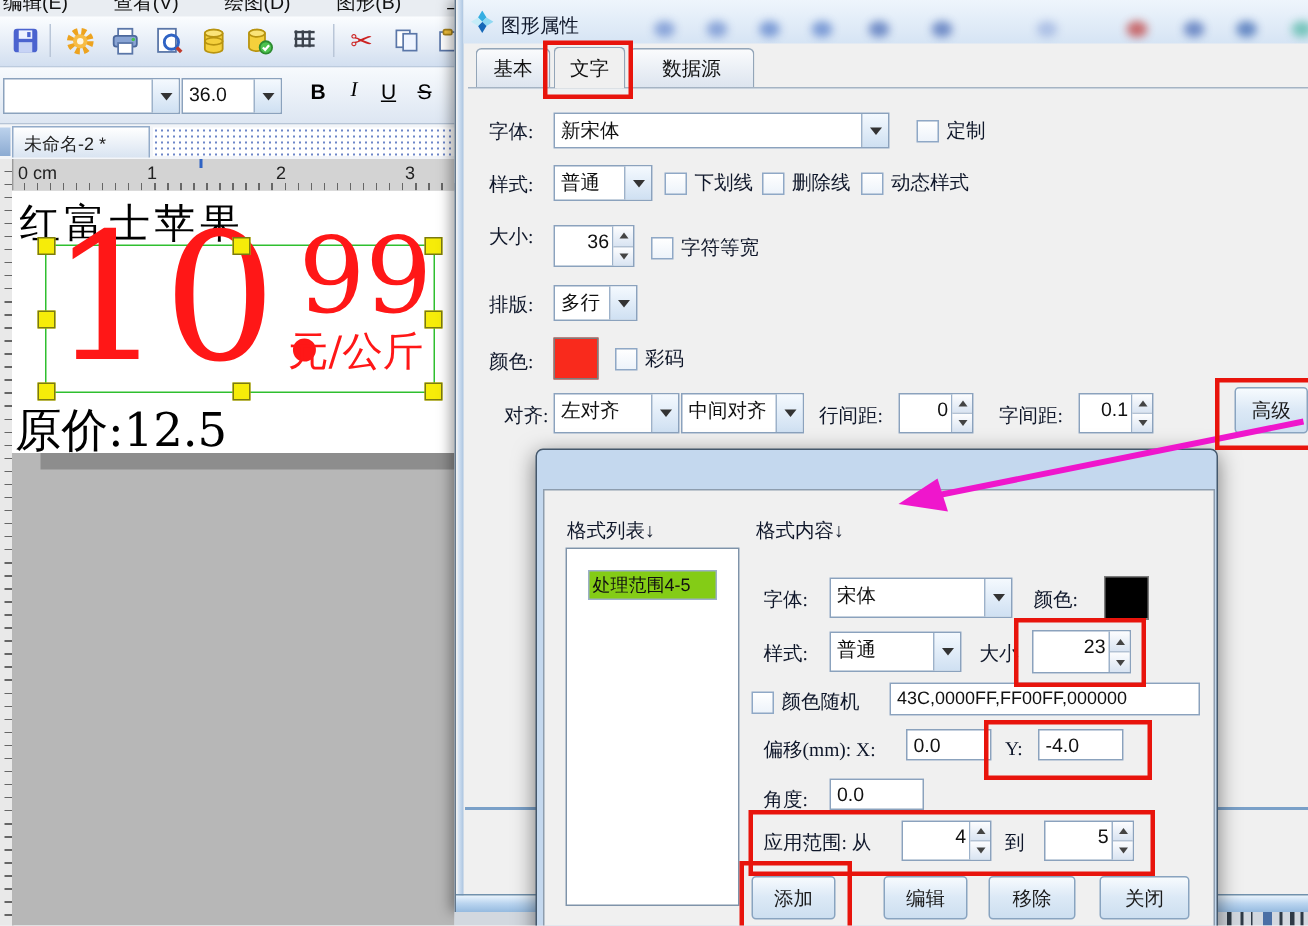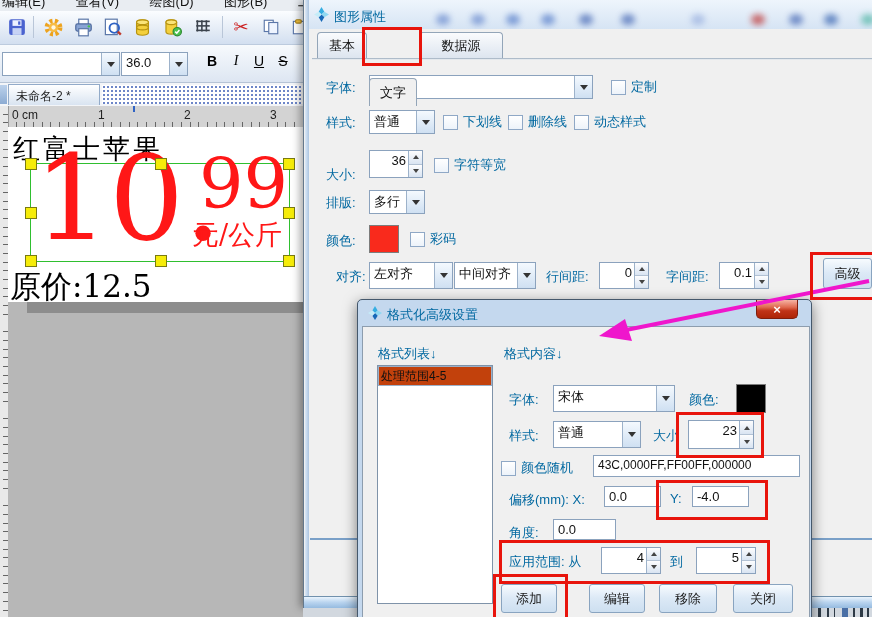--- a/index.html
+++ b/index.html
@@ -1,19 +1,19 @@
 <!DOCTYPE html>
 <html><head>
 <meta charset="utf-8">
 <style>
   html,body{margin:0;padding:0;}
   body{width:872px;height:617px;overflow:hidden;font-family:"Liberation Sans",sans-serif;background:#e9edf2;}
   #app{position:absolute;left:0;top:0;width:872px;height:617px;overflow:hidden;}
   .abs{position:absolute;}
-  .lbl{font-size:13px;color:#0369a1;white-space:nowrap;}
+  .lbl{font-size:13px;color:#0f172a;white-space:nowrap;font-family:Liberation Serif, serif;}
   
   .menubar{left:0;top:-9px;height:22px;width:872px;white-space:nowrap;}
   .menubar span{display:inline-block;font-size:13px;color:#111;padding:2px 12px 2px 2px;margin-right:12px;}
   .toolbar1{left:0;top:11px;width:872px;height:33px;background:linear-gradient(#fbfdff,#dfe8f4 70%,#d2dff0);border-bottom:1px solid #bccbde;}
   .toolbar2{left:0;top:45px;width:872px;height:37px;background:linear-gradient(#f7fafd,#dde6f2);border-bottom:1px solid #b6c4d6;}
   .tbicon{position:absolute;top:5px;width:22px;height:22px;display:flex;align-items:center;justify-content:center;}
   .tsep{position:absolute;top:5px;width:1px;height:22px;background:#b9c6d8;}
   .combo{position:absolute;display:flex;background:#fff;border:1px solid #8ba2bd;}
   .cfield{flex:1;font-size:13px;color:#111;padding:2px 3px 0 4px;overflow:hidden;white-space:nowrap;}
   .cbtn{width:17px;background:linear-gradient(#f4f9fe,#cfe0f2);border-left:1px solid #9db2ca;display:flex;align-items:center;justify-content:center;}
@@ -44,33 +44,33 @@
   .pageshadow{left:27px;top:302px;width:276px;height:11px;background:#8d8d8d;}
   .serif{font-family:"DejaVu Serif","Liberation Serif",serif;}
   .selbox{position:absolute;left:22px;top:36px;width:258px;height:97px;border:1px solid #2fbf2f;}
   .hdl{position:absolute;width:10px;height:10px;background:#f6ec09;border:1px solid #7a7a12;}
   
   .dlg1{left:303px;top:0;width:589px;height:608px;background:#f0f0f0;border-left:1px solid #64788c;box-shadow:-3px 0 8px rgba(0,0,0,.35);}
   .dlg1 .glass-l{position:absolute;left:1px;top:0;width:4px;height:100%;background:linear-gradient(90deg,#dce9f7,#abc4e0);}
   .dlg1-title{position:absolute;left:5px;top:0;right:0;height:29px;background:linear-gradient(#eef5fc,#d6e4f4);overflow:hidden;}
   .blurdot{position:absolute;top:14px;width:14px;height:11px;border-radius:50%;filter:blur(3px);opacity:.75;}
   .tab{position:absolute;top:32px;height:26px;box-sizing:border-box;display:flex;align-items:center;justify-content:center;font-size:13px;color:#111;border:1px solid #93a5b8;border-bottom:none;border-radius:4px 4px 0 0;background:linear-gradient(#fafbfd,#dde5ef);}
-  .tab.sel{background:#f0f0f0;height:28px;top:31px;z-index:2;margin-top:47px;}
+  .tab.sel{background:#f0f0f0;height:28px;top:31px;z-index:2;}
   .panelline{position:absolute;left:8px;top:58px;right:0;height:2px;background:linear-gradient(#93a5b8,#ffffff);}
   .swatch{position:absolute;border:1px solid #7c7c7c;}
   .dlg1-hline{position:absolute;left:6px;top:538px;right:0;height:2px;background:#7aa0c8;}
   .dlg1-bottom{position:absolute;left:0;top:596px;right:0;height:12px;background:linear-gradient(#eaf4fd,#b9d4ef 45%,#8fb6dd);border-top:1px solid #7191ad;}
   .understrip{left:303px;top:608px;width:569px;height:9px;background:#d2d8df;}
   .bar{position:absolute;top:0;height:9px;background:#2e3a46;}
   .dlg2{left:357px;top:299px;width:455px;height:335px;background:#c4d8ee;border:1px solid #45586c;border-radius:5px 5px 0 0;box-shadow:0 4px 14px rgba(0,0,0,.5);box-sizing:border-box;}
   .dlg2-content{position:absolute;left:4px;top:26px;width:446px;height:400px;background:#f0f0f0;border:1px solid #8d9dae;}
   .dlg2-title{position:absolute;left:0;top:0;width:100%;height:26px;}
   .closebtn{position:absolute;left:398px;top:0px;width:42px;height:19px;background:linear-gradient(#f6b3a4,#e06a50 40%,#c03318 60%,#ad2508);border:1px solid #7e1d0d;border-top:none;border-radius:0 0 5px 5px;color:#fff;font-size:13px;font-weight:bold;display:flex;align-items:center;justify-content:center;box-sizing:border-box;}
   .listbox{position:absolute;background:#fff;border:1px solid #7f93a9;}
-  .listitem{margin:0;height:17px;background:#c2410c;border:1px solid #9cb0c8;font-size:12px;color:#111;padding:1px 2px 0 2px;white-space:nowrap;overflow:hidden;}
+  .listitem{margin:14px;height:17px;background:#84cc16;border:1px solid #9cb0c8;font-size:12px;color:#111;padding:1px 2px 0 2px;white-space:nowrap;overflow:hidden;}
   
   .redbox{position:absolute;border:3px solid #e8140c;z-index:60;}
   .annsvg{position:absolute;left:0;top:0;z-index:55;pointer-events:none;}
 </style>
 </head>
 <body>
 
 <div id="app">
 
   <div class="abs menubar">
@@ -267,21 +267,21 @@
     </div>
     <div class="chk" style="left:204px;top:113px">
       <span class="chkbox"></span>
         <span class="lbl">删除线</span>
     </div>
     <div class="chk" style="left:270px;top:113px">
       <span class="chkbox"></span>
         <span class="lbl">动态样式</span>
     </div>
 
-    <div class="abs lbl" style="left:22px;top:166px">大小:</div>
+    <div class="abs lbl" style="left:22px;top:149px">大小:</div>
     <div class="spin" style="left:65px;top:150px;width:52px;height:26px">
       <div class="sfield">36</div>
       <div class="sbtns">
           <b>
             <i class="tri-u"></i>
           </b>
           <b>
             <i class="tri-d"></i>
           </b>
         </div>
@@ -353,32 +353,20 @@
     <div class="bar" style="left:515px;width:3px"></div>
     <div class="bar" style="left:524px;width:2px"></div>
     <div class="bar" style="left:531px;width:1px"></div>
     <div class="bar" style="left:539px;width:6px;background:#4a6fa5"></div>
     <div class="bar" style="left:550px;width:2px"></div>
     <div class="bar" style="left:557px;width:3px"></div>
     <div class="bar" style="left:564px;width:2px"></div>
   </div>
 
   <div class="abs dlg2">
-    <div class="dlg2-title">
-      <div class="abs" style="left:10px;top:6px">
-        <svg width="14" height="14" viewBox="0 0 16 16">
-            <path d="M8 0 L11 5 L8 8 L5 5 Z" fill="#35aee2"></path>
-            <path d="M16 8 L11 11 L8 8 L11 5 Z" fill="#8fd8f2"></path>
-            <path d="M8 16 L5 11 L8 8 L11 11 Z" fill="#1668b8"></path>
-            <path d="M0 8 L5 5 L8 8 L5 11 Z" fill="#c5ecf8"></path>
-          </svg>
-      </div>
-      <div class="abs lbl" style="left:29px;top:6px">格式化高级设置</div>
-      <div class="closebtn">×</div>
-    </div>
     <div class="dlg2-content"></div>
 
     <div class="abs lbl" style="left:20px;top:45px">格式列表↓</div>
     <div class="listbox" style="left:19px;top:65px;width:114px;height:237px">
       <div class="listitem">处理范围4-5</div>
     </div>
 
     <div class="abs lbl" style="left:146px;top:45px">格式内容↓</div>
 
     <div class="abs lbl" style="left:151px;top:91px">字体:</div>

